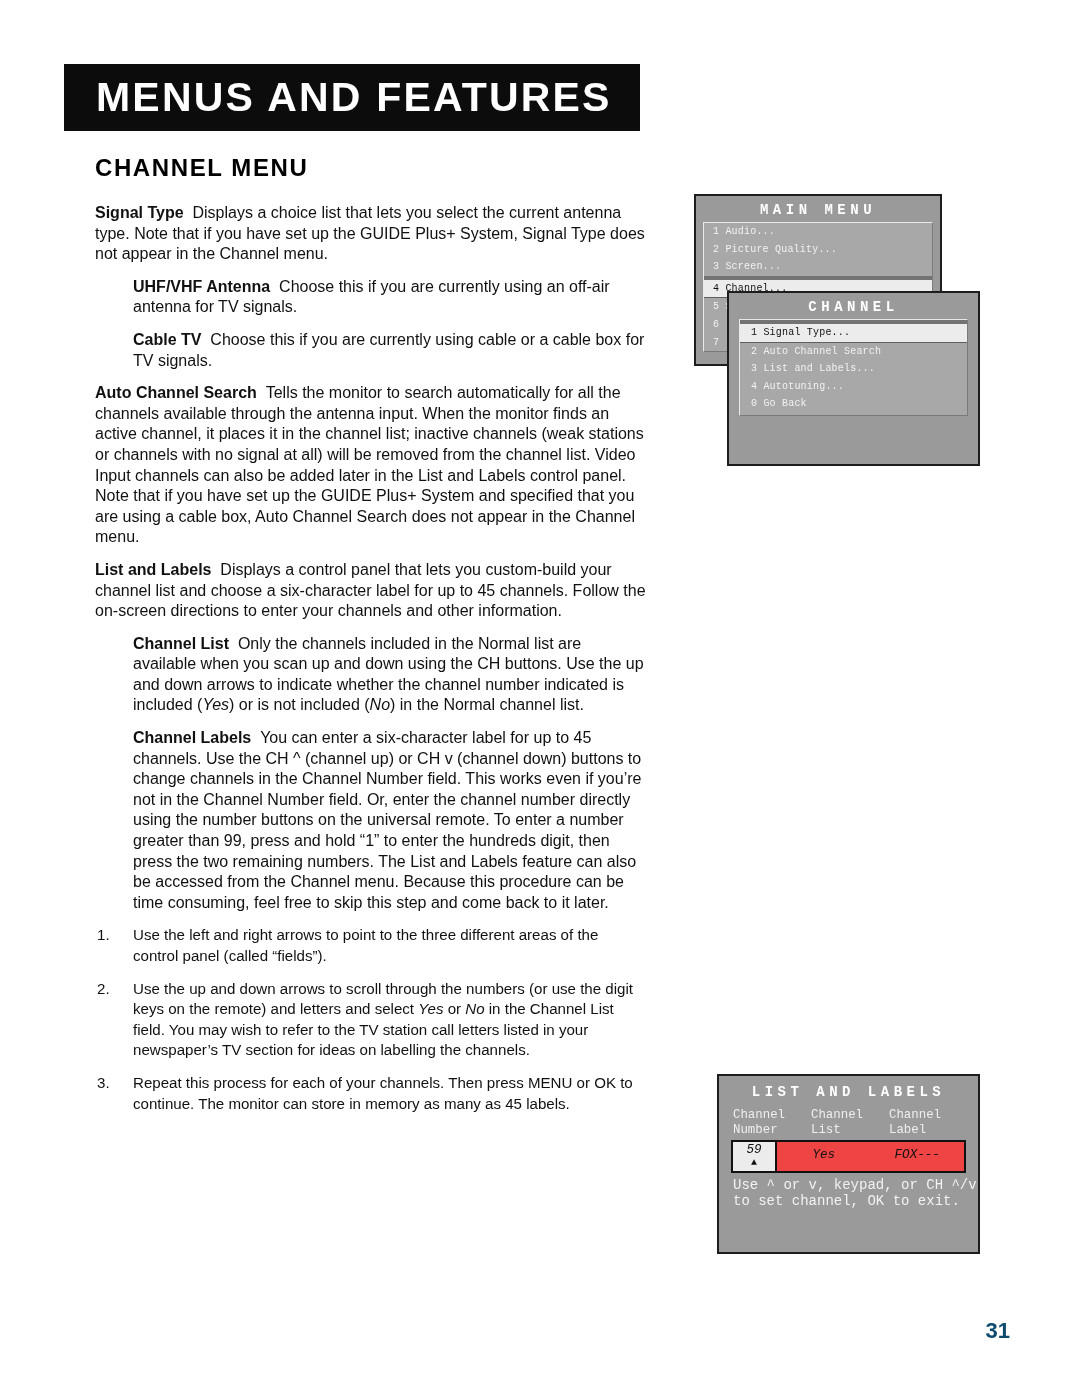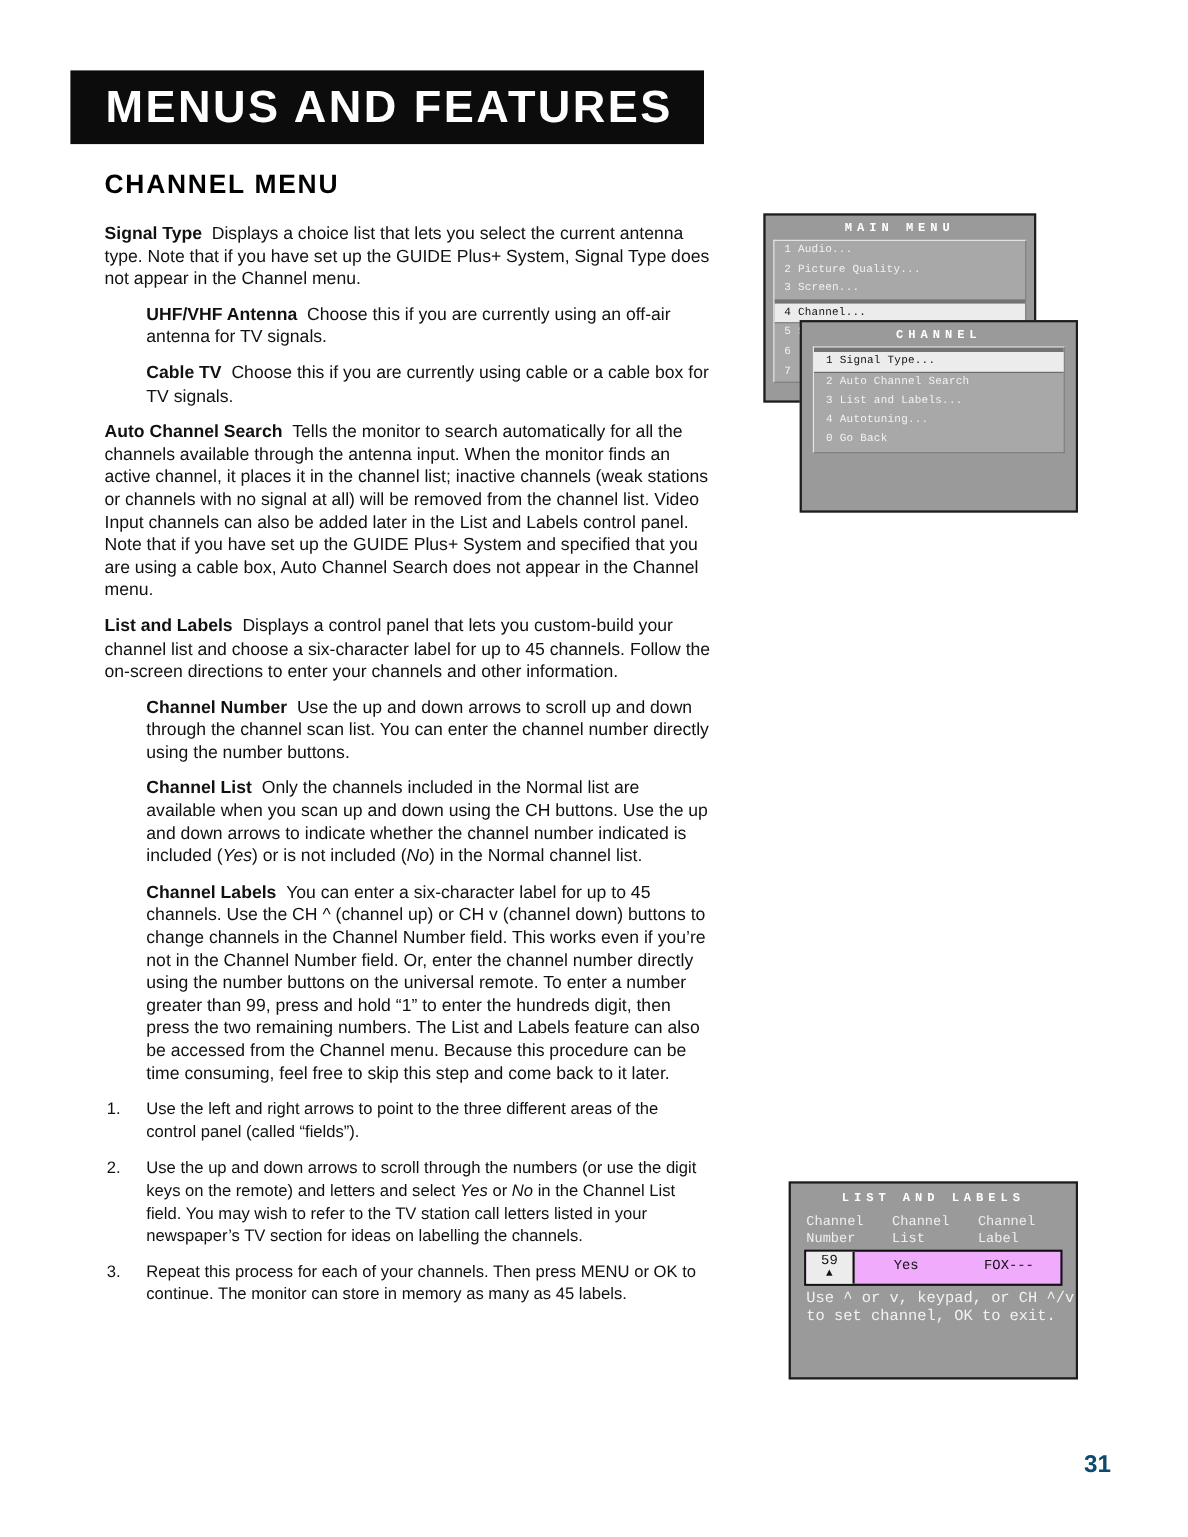--- a/index.html
+++ b/index.html
@@ -91,21 +91,21 @@
   .osd-panel {
     position: absolute;
     background: #9a9a9a;
     border: 2px solid #1d1d1d;
     box-sizing: border-box;
     font-family: "Liberation Mono", monospace;
   }
   .osd-title {
     text-align: center;
     color: #ffffff;
-    font-size: 11px;
+    font-size: 14px;
     font-weight: bold;
     letter-spacing: 4.5px;
     padding-top: 6px;
     padding-bottom: 4px;
     font-family: "Liberation Mono", monospace;
   }
   .osd-list {
     background: #a8a8a8;
     border: 1px solid #e8e8e8;
     border-right-color: #7a7a7a;
@@ -173,22 +173,23 @@
     line-height: 15px;
     font-family: "Liberation Mono", monospace;
   }
   .ll-headers .col { width: 78px; }
   .ll-fieldrow {
     display: flex;
     margin: 0 12px 0 12px;
     border: 2px solid #111111;
     height: 33px;
     box-sizing: border-box;
-    background: #f0abfc;
+    background: #ef4444;
     align-items: stretch;
+    font-style: italic;
   }
   .ll-number-box {
     width: 44px;
     background: #ececec;
     border-right: 2px solid #111111;
     color: #111111;
     font-size: 12.6px;
     font-family: "Liberation Mono", monospace;
     text-align: center;
     line-height: 14px;
@@ -234,21 +235,20 @@
 
 <div id="section-heading">CHANNEL MENU</div>
 
 <div id="body-column">
 
 <div class="para"><b>Signal Type</b>&nbsp;&nbsp;Displays a choice list that lets you select the current antenna type. Note that if you have set up the GUIDE Plus+ System, Signal Type does not appear in the Channel menu.</div>
     <div class="para indent"><b>UHF/VHF Antenna</b>&nbsp;&nbsp;Choose this if you are currently using an off-air antenna for TV signals.</div>
     <div class="para indent"><b>Cable TV</b>&nbsp;&nbsp;Choose this if you are currently using cable or a cable box for TV signals.</div>
     <div class="para"><b>Auto Channel Search</b>&nbsp;&nbsp;Tells the monitor to search automatically for all the channels available through the antenna input. When the monitor finds an active channel, it places it in the channel list; inactive channels (weak stations or channels with no signal at all) will be removed from the channel list. Video Input channels can also be added later in the List and Labels control panel. Note that if you have set up the GUIDE Plus+ System and specified that you are using a cable box, Auto Channel Search does not appear in the Channel menu.</div>
     <div class="para"><b>List and Labels</b>&nbsp;&nbsp;Displays a control panel that lets you custom-build your channel list and choose a six-character label for up to 45 channels. Follow the on-screen directions to enter your channels and other information.</div>
-    <div class="para indent"><b>Channel Number</b>&nbsp;&nbsp;Use the up and down arrows to scroll up and down through the channel scan list. You can enter the channel number directly using the number buttons.</div>
     <div class="para indent"><b>Channel List</b>&nbsp;&nbsp;Only the channels included in the Normal list are available when you scan up and down using the CH buttons. Use the up and down arrows to indicate whether the channel number indicated is included (<i>Yes</i>) or is not included (<i>No</i>) in the Normal channel list.</div>
     <div class="para indent"><b>Channel Labels</b>&nbsp;&nbsp;You can enter a six-character label for up to 45 channels. Use the CH ^ (channel up) or CH v (channel down) buttons to change channels in the Channel Number field. This works even if you’re not in the Channel Number field. Or, enter the channel number directly using the number buttons on the universal remote. To enter a number greater than 99, press and hold “1” to enter the hundreds digit, then press the two remaining numbers. The List and Labels feature can also be accessed from the Channel menu. Because this procedure can be time consuming, feel free to skip this step and come back to it later.</div>
     <div class="numitem"><span class="num">1.</span>Use the left and right arrows to point to the three different areas of the control panel (called “fields”).</div>
     <div class="numitem"><span class="num">2.</span>Use the up and down arrows to scroll through the numbers (or use the digit keys on the remote) and letters and select <i>Yes</i> or <i>No</i> in the Channel List field. You may wish to refer to the TV station call letters listed in your newspaper’s TV section for ideas on labelling the channels.</div>
     <div class="numitem"><span class="num">3.</span>Repeat this process for each of your channels. Then press MENU or OK to continue. The monitor can store in memory as many as 45 labels.</div>
   </div>
 
 <div class="osd-panel" id="main-menu-panel">
   <div class="osd-title">MAIN MENU</div>
   <div class="osd-list" id="main-menu-list">

